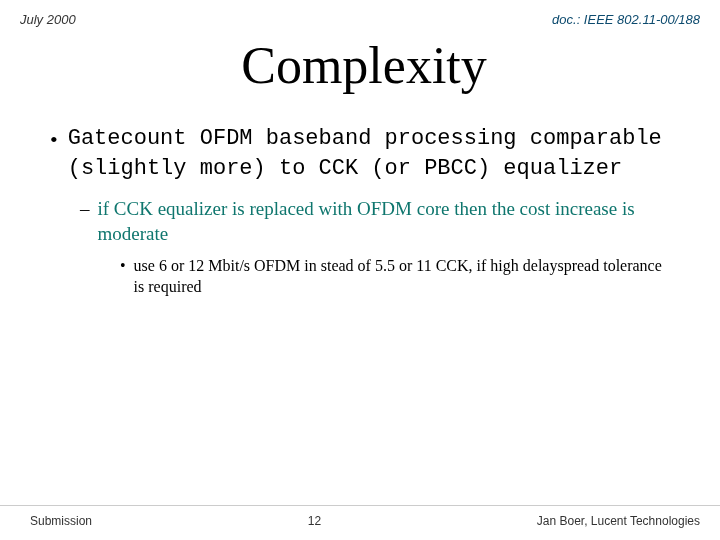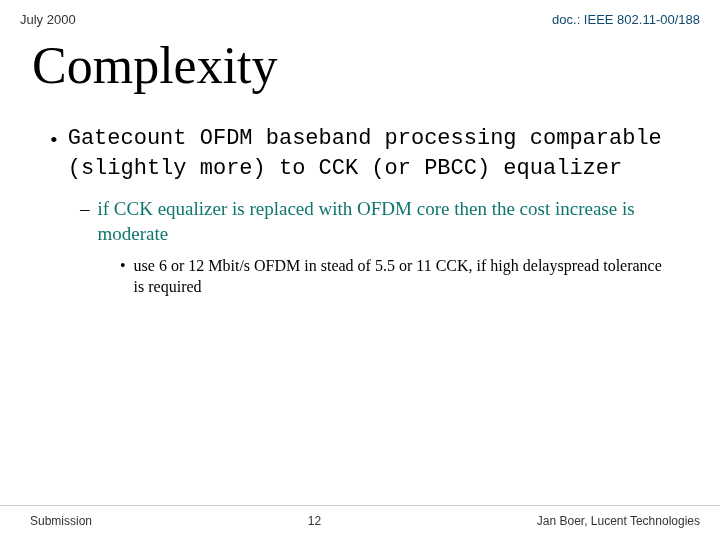--- a/index.html
+++ b/index.html
@@ -23,36 +23,38 @@
       background: #ffffff;
       position: relative;
       padding: 0;
     }
 
     .header {
       display: flex;
       justify-content: space-between;
       align-items: center;
       padding: 12px 20px 0 20px;
+      font-style: italic;
     }
 
     .header-left {
       font-size: 13px;
       color: #333;
       font-family: Arial, sans-serif;
     }
 
     .header-right {
       font-size: 13px;
       color: #0c4a6e;
       font-family: Arial, sans-serif;
     }
 
     .title-section {
-      padding: 10px 40px 20px 32px;
+      text-align: center;
+      padding: 10px 40px 20px 48px;
     }
 
     .title {
       font-size: 52px;
       font-weight: normal;
       color: #000000;
       font-family: 'Times New Roman', Times, serif;
       line-height: 1.1;
     }
 

